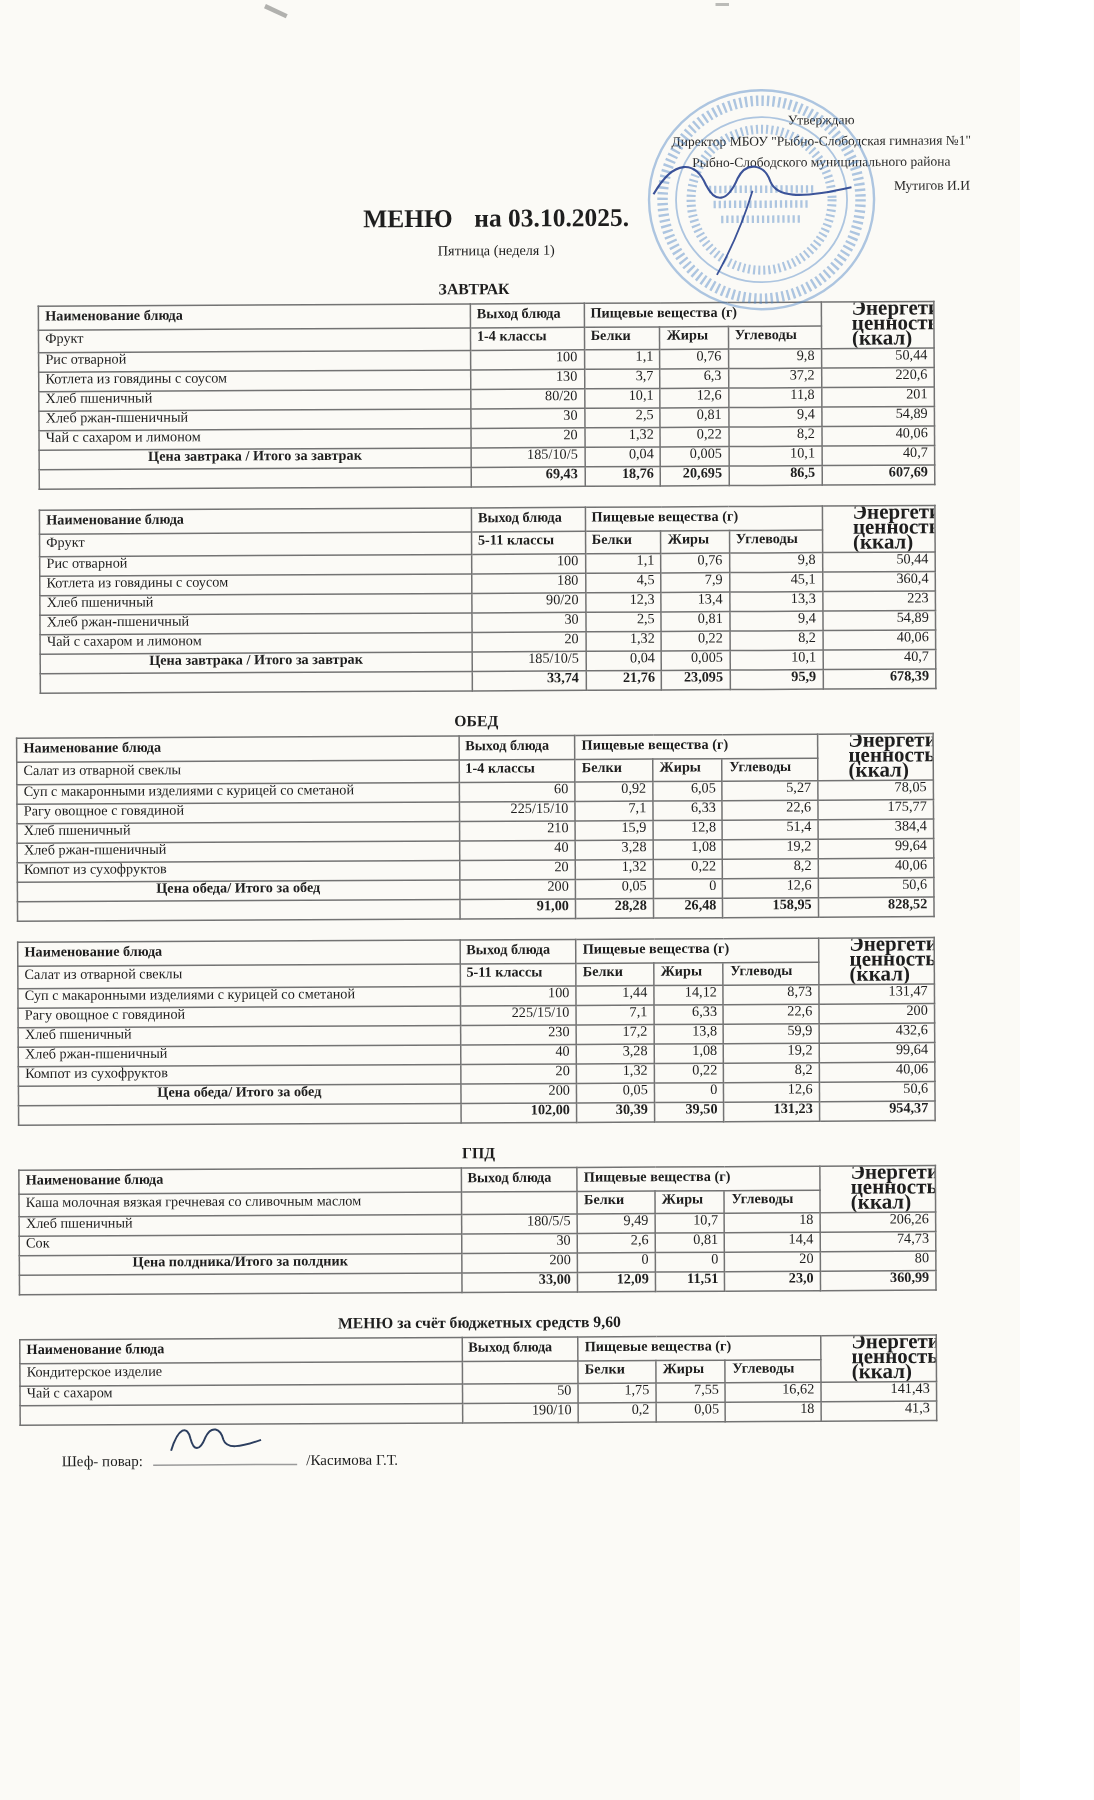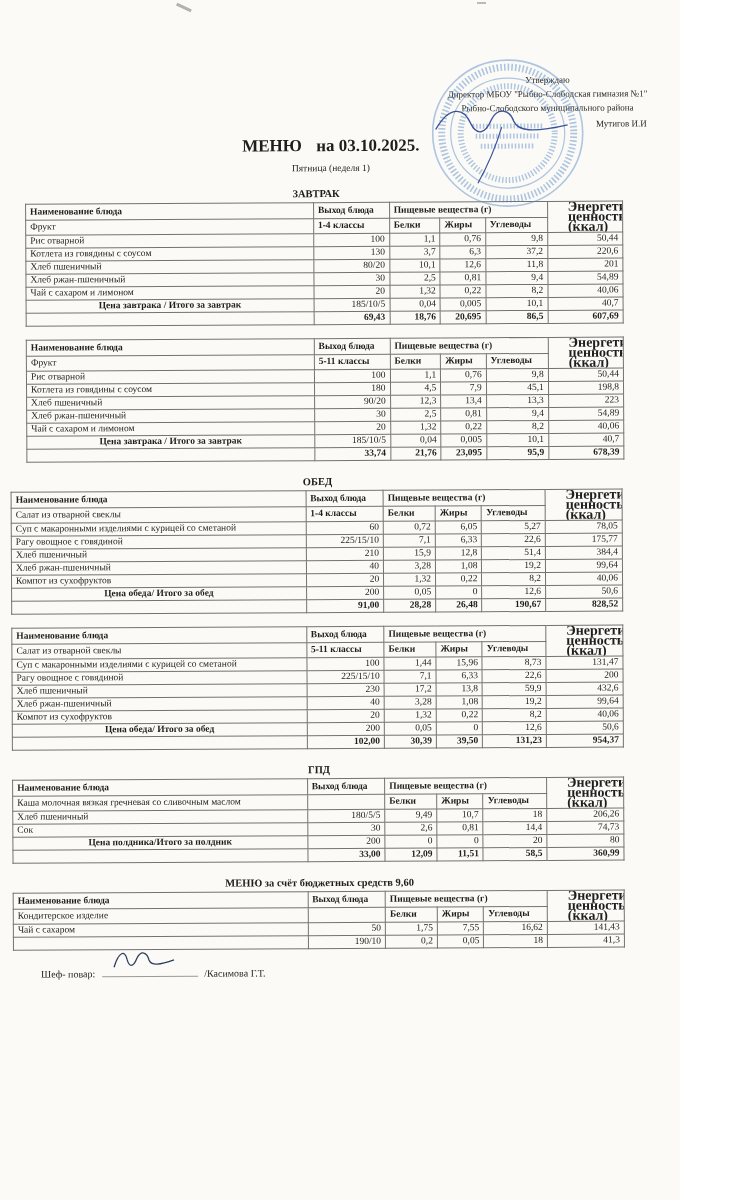--- a/index.html
+++ b/index.html
@@ -202,21 +202,21 @@
                   <td class="v-fat">0,76</td>
                   <td class="v-carb">9,8</td>
                   <td class="v-energy">50,44</td>
                 </tr>
                 <tr>
                   <td class="c-name">Котлета из говядины с соусом</td>
                   <td class="v-out">180</td>
                   <td class="v-prot">4,5</td>
                   <td class="v-fat">7,9</td>
                   <td class="v-carb">45,1</td>
-                  <td class="v-energy">198,8</td>
+                  <td class="v-energy">360,4</td>
                 </tr>
                 <tr>
                   <td class="c-name">Хлеб пшеничный</td>
                   <td class="v-out">90/20</td>
                   <td class="v-prot">12,3</td>
                   <td class="v-fat">13,4</td>
                   <td class="v-carb">13,3</td>
                   <td class="v-energy">223</td>
                 </tr>
                 <tr>
@@ -280,21 +280,21 @@
         <td class="hdr">1-4 классы</td>
         <td class="hdr">Белки</td>
         <td class="hdr">Жиры</td>
         <td class="hdr">Углеводы</td>
       </tr>
     </thead>
     <tbody>
                 <tr>
                   <td class="c-name">Суп с макаронными изделиями с курицей со сметаной</td>
                   <td class="v-out">60</td>
-                  <td class="v-prot">0,72</td>
+                  <td class="v-prot">0,92</td>
                   <td class="v-fat">6,05</td>
                   <td class="v-carb">5,27</td>
                   <td class="v-energy">78,05</td>
                 </tr>
                 <tr>
                   <td class="c-name">Рагу овощное с говядиной</td>
                   <td class="v-out">225/15/10</td>
                   <td class="v-prot">7,1</td>
                   <td class="v-fat">6,33</td>
                   <td class="v-carb">22,6</td>
@@ -330,21 +330,21 @@
                   <td class="v-prot">0,05</td>
                   <td class="v-fat">0</td>
                   <td class="v-carb">12,6</td>
                   <td class="v-energy">50,6</td>
                 </tr>
                 <tr>
                   <td class="c-name"></td>
                   <td class="v-out bold">91,00</td>
                   <td class="v-prot bold">28,28</td>
                   <td class="v-fat bold">26,48</td>
-                  <td class="v-carb bold">190,67</td>
+                  <td class="v-carb bold">158,95</td>
                   <td class="v-energy bold">828,52</td>
                 </tr>
               </tbody>
   </table>
 
   <table class="menu-table">
     <colgroup>
       <col style="width:48.2%">
       <col style="width:12.7%">
       <col style="width:8.5%">
@@ -365,21 +365,21 @@
         <td class="hdr">Белки</td>
         <td class="hdr">Жиры</td>
         <td class="hdr">Углеводы</td>
       </tr>
     </thead>
     <tbody>
                 <tr>
                   <td class="c-name">Суп с макаронными изделиями с курицей со сметаной</td>
                   <td class="v-out">100</td>
                   <td class="v-prot">1,44</td>
-                  <td class="v-fat">15,96</td>
+                  <td class="v-fat">14,12</td>
                   <td class="v-carb">8,73</td>
                   <td class="v-energy">131,47</td>
                 </tr>
                 <tr>
                   <td class="c-name">Рагу овощное с говядиной</td>
                   <td class="v-out">225/15/10</td>
                   <td class="v-prot">7,1</td>
                   <td class="v-fat">6,33</td>
                   <td class="v-carb">22,6</td>
                   <td class="v-energy">200</td>
@@ -479,21 +479,21 @@
                   <td class="v-prot">0</td>
                   <td class="v-fat">0</td>
                   <td class="v-carb">20</td>
                   <td class="v-energy">80</td>
                 </tr>
                 <tr>
                   <td class="c-name"></td>
                   <td class="v-out bold">33,00</td>
                   <td class="v-prot bold">12,09</td>
                   <td class="v-fat bold">11,51</td>
-                  <td class="v-carb bold">58,5</td>
+                  <td class="v-carb bold">23,0</td>
                   <td class="v-energy bold">360,99</td>
                 </tr>
               </tbody>
   </table>
 </div>
   </div>
 
   <div class="section">
     <div class="section-heading">МЕНЮ за счёт бюджетных средств 9,60</div>
     <div class="section-tables">

